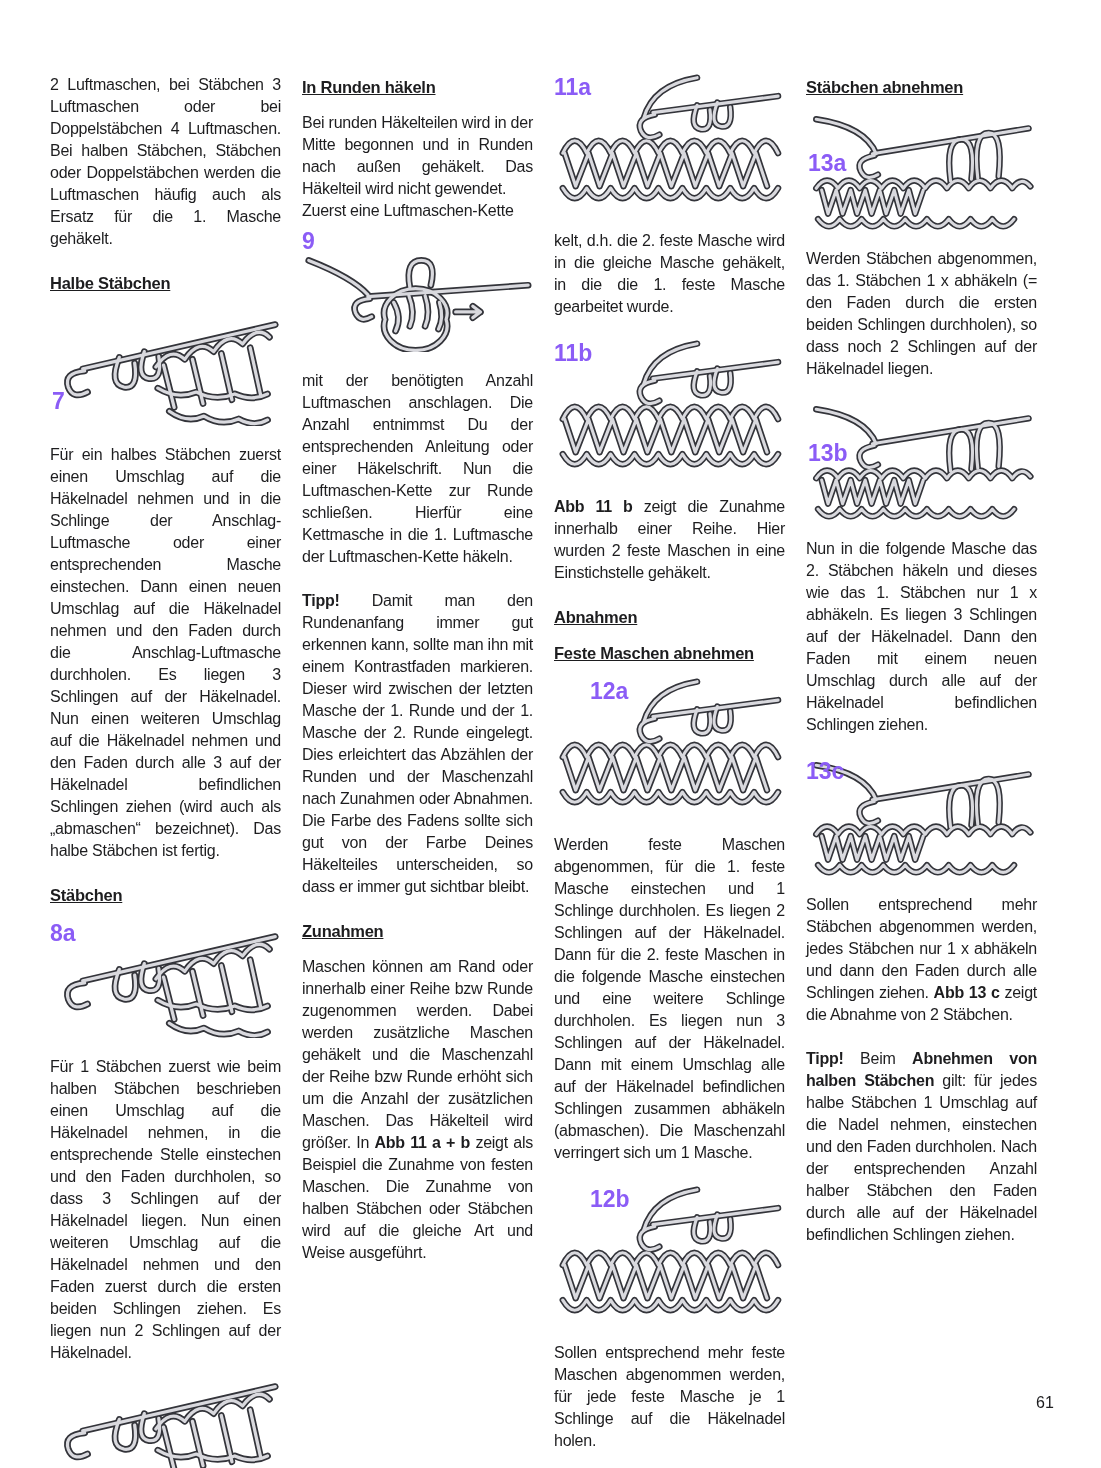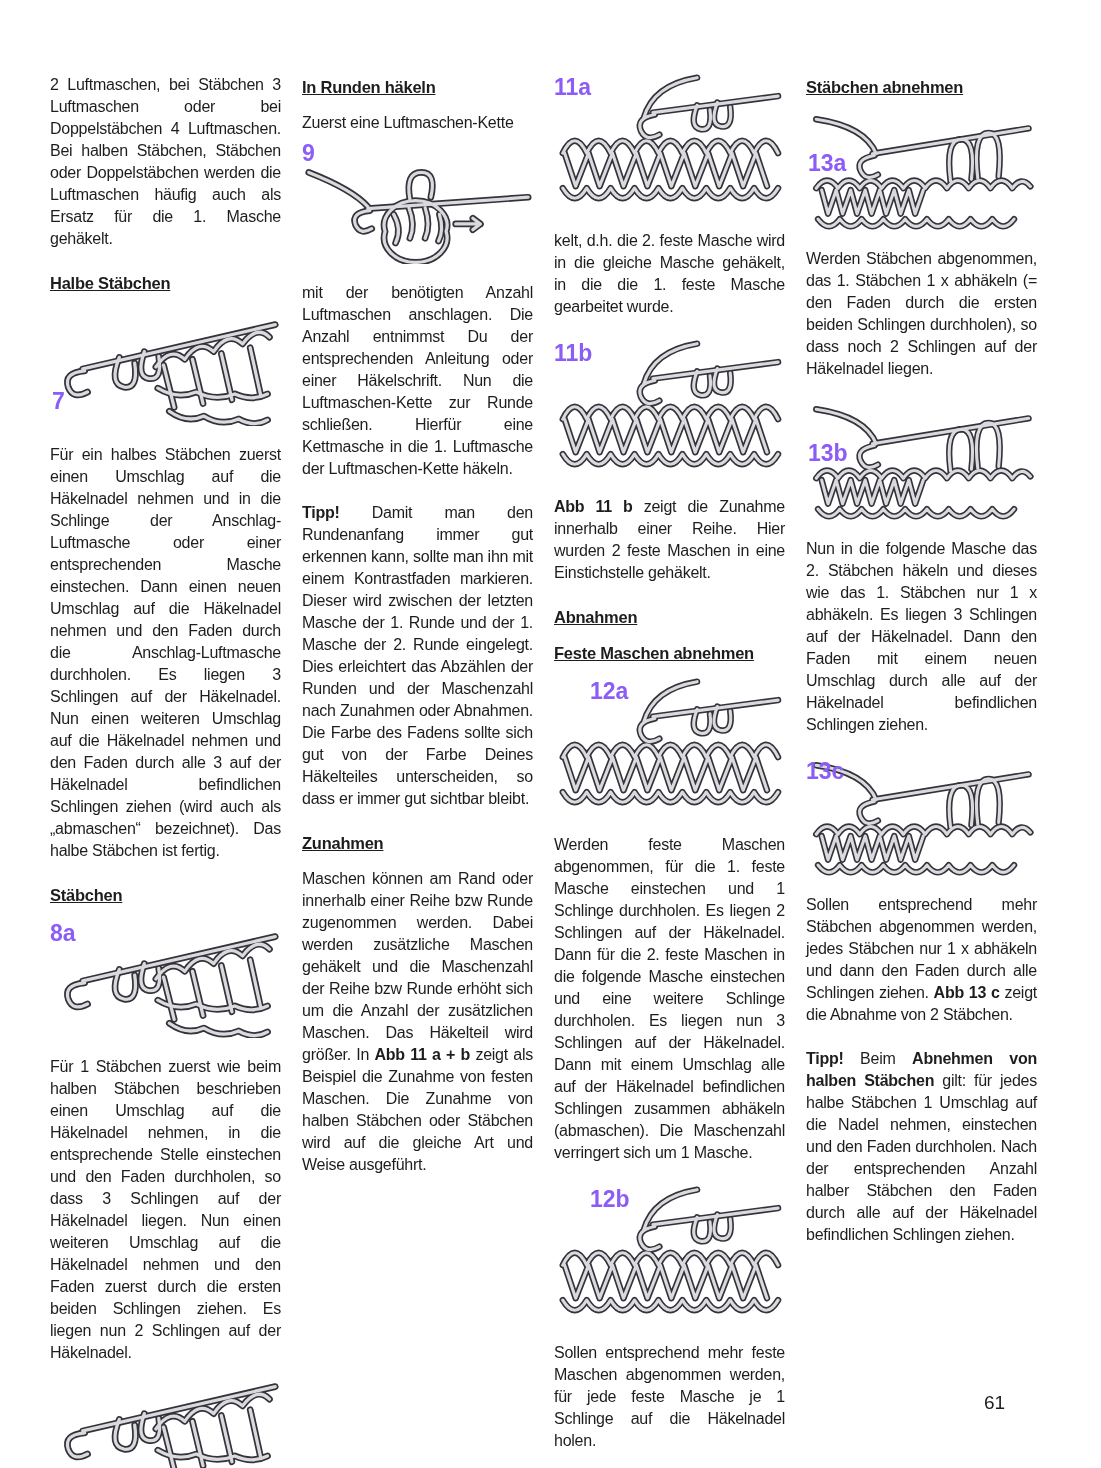--- a/index.html
+++ b/index.html
@@ -28,21 +28,21 @@
   .lbl-ml{left:2px;top:34%;}
   .lbl-bl{left:2px;bottom:14px;}
   .art{display:block;width:100%;}
   .h-a{height:118px;}
   .h-b{height:124px;}
   .h-c{height:138px;}
   .h-d{height:118px;}
   
   .tube-out{stroke:#33343a;stroke-width:7;fill:none;stroke-linecap:round;stroke-linejoin:round;}
   .tube-in{stroke:#d9d9de;stroke-width:3.4;fill:none;stroke-linecap:round;stroke-linejoin:round;}
-  .pageno{position:absolute;left:984px;top:1392px;font-size:19px;letter-spacing:0;}
+  .pageno{position:absolute;left:1036px;top:1392px;font-size:16px;letter-spacing:0;}
   .defs-hidden{position:absolute;width:0;height:0;overflow:hidden;}
 </style>
 </head>
 <body>
 
 <svg class="defs-hidden" aria-hidden="true">
   <g id="art-swatch">
     <path d="M34,62 L234,16"></path>
     <path d="M36,64 q-22,2 -17,17 q5,13 20,5"></path>
     <path d="M72,50 q-11,28 5,31 q15,2 11,-25"></path>
@@ -107,20 +107,21 @@
 
       <svg class="art h-a" viewBox="0 0 240 120" preserveAspectRatio="xMidYMid meet">
         <use href="#art-swatch" xlink:href="#art-swatch" class="tube-out"></use>
         <use href="#art-swatch" xlink:href="#art-swatch" class="tube-in"></use>
       </svg>
     </figure>
   </div>
 
   <div class="col">
     <h3>In Runden häkeln</h3>
+    <p class="nogap">Bei runden Häkelteilen wird in der Mitte begonnen und in Runden nach außen gehäkelt. Das Häkelteil wird nicht gewendet.</p>
     <p class="nogap">Zuerst eine Luftmaschen-Kette</p>
     <figure class="fig">
       <span class="figlabel lbl-tl">9</span>
       <svg class="art h-b" viewBox="0 0 240 130" preserveAspectRatio="xMidYMid meet">
         <use href="#art-ring" xlink:href="#art-ring" class="tube-out"></use>
         <use href="#art-ring" xlink:href="#art-ring" class="tube-in"></use>
       </svg>
     </figure>
     <p>mit der benötigten Anzahl Luftmaschen anschlagen. Die Anzahl entnimmst Du der entsprechenden Anleitung oder einer Häkelschrift. Nun die Luftmaschen-Kette zur Runde schließen. Hierfür eine Kettmasche in die 1. Luftmasche der Luftmaschen-Kette häkeln.</p>
     <p><span class="b">Tipp!</span><span> Damit man den Rundenanfang immer gut erkennen kann, sollte man ihn mit einem Kontrastfaden markieren. Dieser wird zwischen der letzten Masche der 1. Runde und der 1. Masche der 2. Runde eingelegt. Dies erleichtert das Abzählen der Runden und der Maschenzahl nach Zunahmen oder Abnahmen. Die Farbe des Fadens sollte sich gut von der Farbe Deines Häkelteiles unterscheiden, so dass er immer gut sichtbar bleibt.</span></p>

